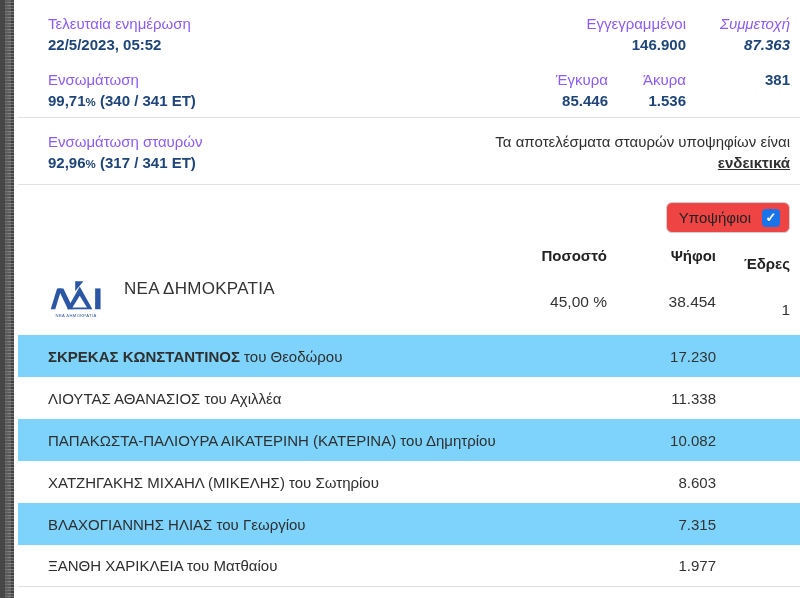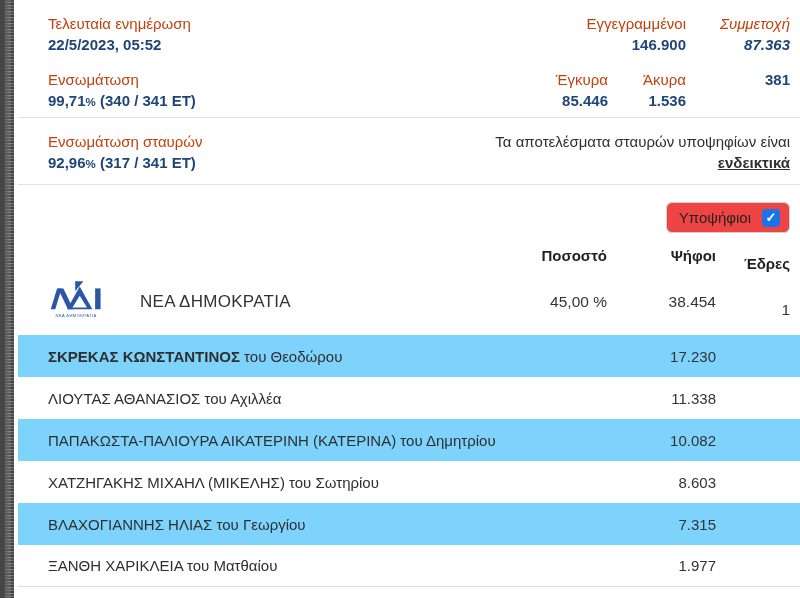--- a/index.html
+++ b/index.html
@@ -7,21 +7,21 @@
               font-family:"Liberation Sans", sans-serif; color:#2f2f2f; }
 
   .edge-strip { position:absolute; left:0; top:0; width:14px; height:598px;
     background:
       linear-gradient(90deg, rgba(70,70,70,.95) 0 5px, rgba(110,110,110,.55) 5px 8px, rgba(160,160,160,.25) 8px 11px, rgba(255,255,255,0) 11px),
       repeating-linear-gradient(180deg, #4d4d4d 0 2px, #6e6e6e 2px 3px, #3f3f3f 3px 5px, #7a7a7a 5px 6px);
   }
 
   .page { position:absolute; left:18px; top:0; width:782px; height:598px; background:#fff; }
 
-  .label-blue { color:#c2410c; font-size:15px; }
+  .label-blue { color:#8b5cf6; font-size:15px; }
   .value-navy { color:#1e4579; font-weight:700; font-size:15px; }
   .pct-sign   { font-size:11.5px; font-weight:700; }
 
   
   .summary { padding:13px 10px 0 30px; height:118px; border-bottom:1px solid #e2e2e2; }
   .sum-row { display:flex; justify-content:space-between; align-items:flex-start; }
   .sum-row + .sum-row { margin-top:14px; }
   .stat { line-height:21px; }
   .rgroup { display:flex; gap:0; }
   .rgroup .stat { text-align:right; }
@@ -48,21 +48,21 @@
   
   .cols { display:flex; align-items:center; padding-left:30px; padding-right:10px; }
   .col-name  { flex:1; min-width:0; }
   .col-pct   { width:109px; text-align:right; }
   .col-votes { width:109px; text-align:right; }
   .col-seats { width:74px;  text-align:right;margin-top:16px; }
 
   .thead { height:28px; margin-top:8px; font-weight:700; font-size:15px; color:#222; }
 
   .party-row { height:66px; font-size:15.5px; color:#333; }
-  .party-id { display:flex; align-items:center; gap:34px; }
+  .party-id { display:flex; gap:18px; }
   .party-name { font-size:17px; color:#333; letter-spacing:.3px; }
   .party-logo { width:58px; height:46px; flex:0 0 auto; }
 
   .cand-row { height:42px; font-size:15px; color:#2f2f2f; }
   .cand-row.alt { background:#7dd3fc; }
   .cand-row.elected .cand-surname { font-weight:700; }
   .cand-row:last-child { border-bottom:1px solid #dedede; }
   .cand-patronymic { font-weight:400; }
   .cand-votes { color:#333; }
 </style>

